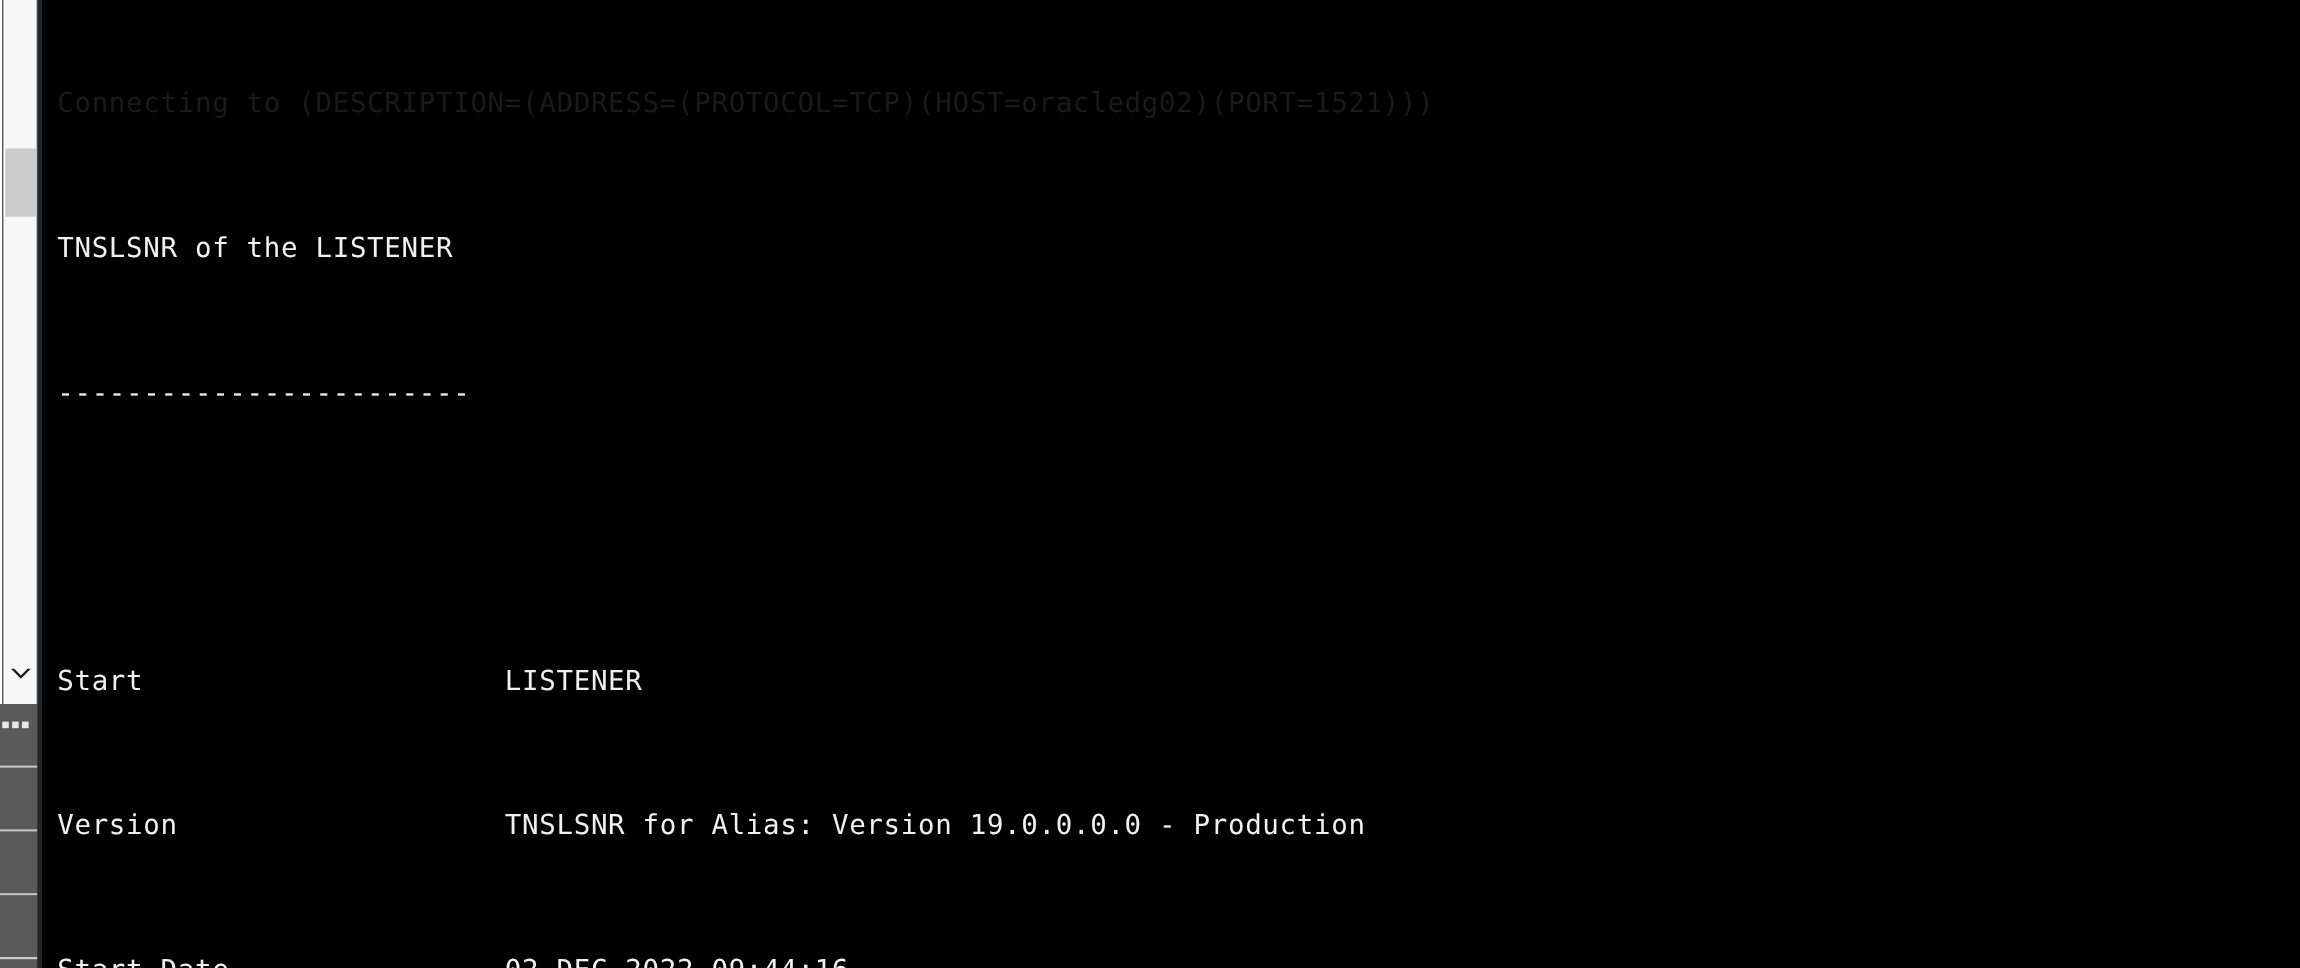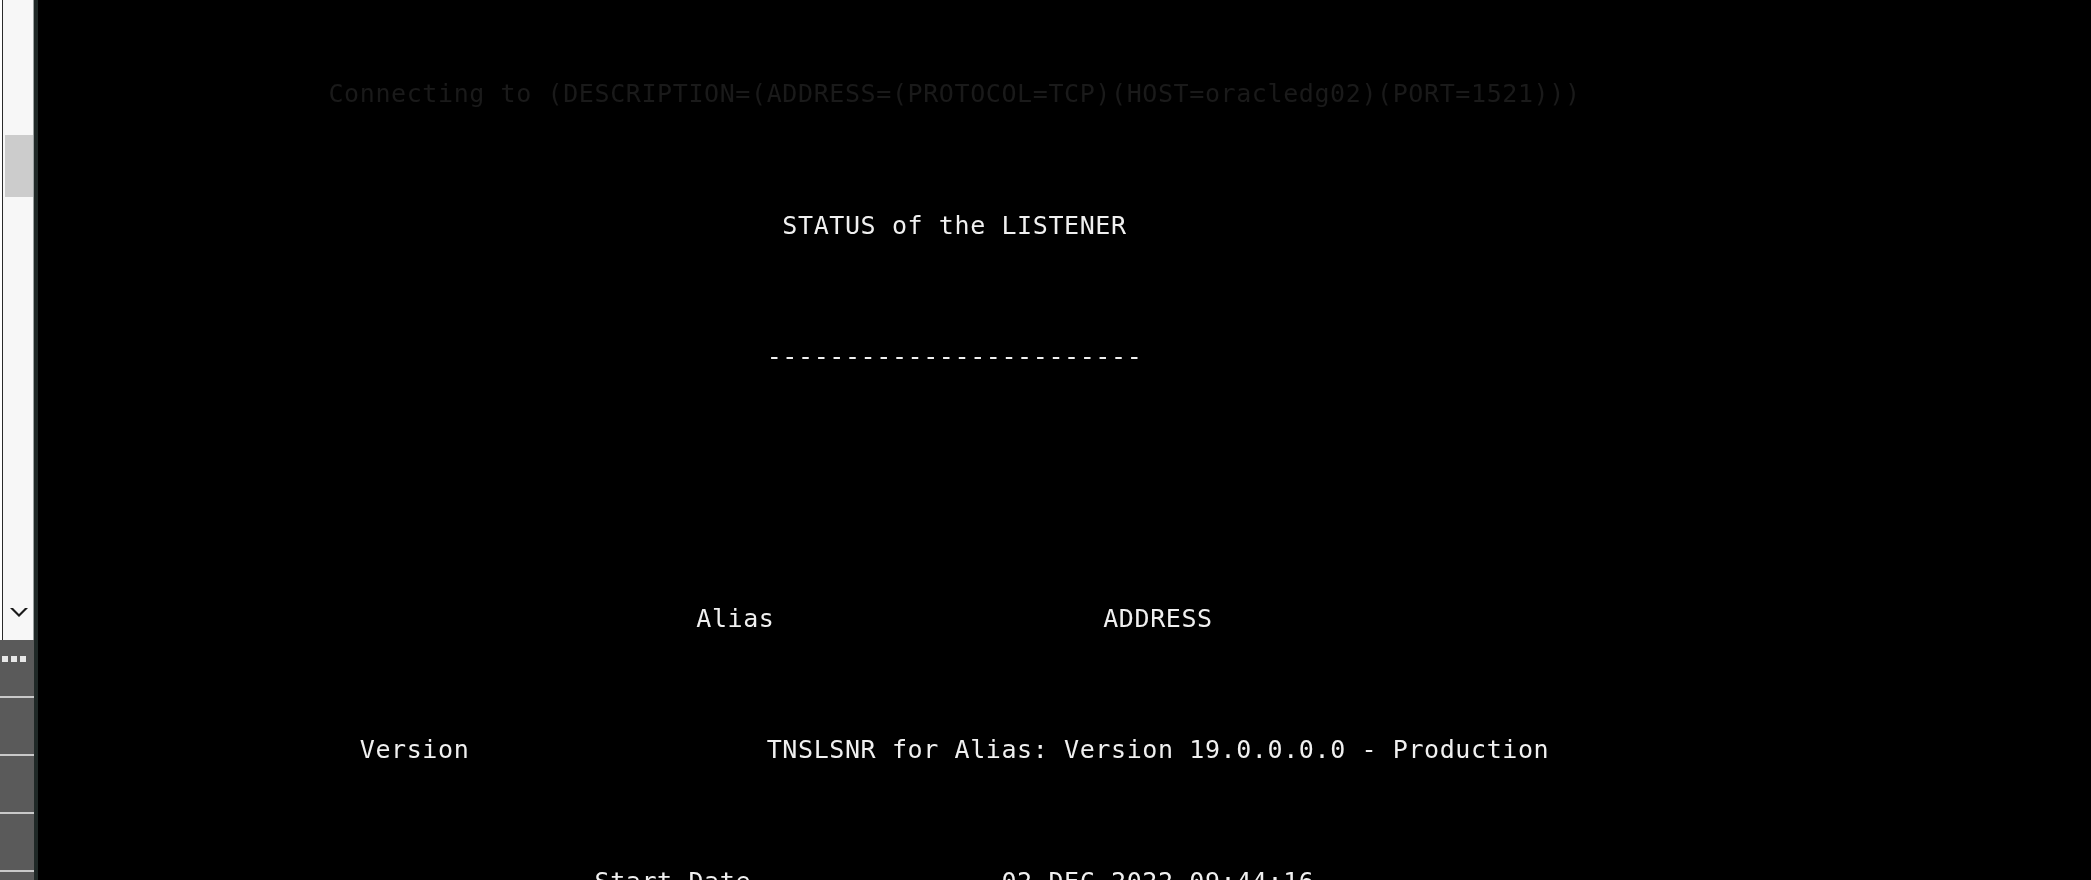--- a/index.html
+++ b/index.html
@@ -11,21 +11,20 @@
     height: 880px;
     overflow: hidden;
   }
 
   #app {
     position: relative;
     width: 1857px;
     height: 880px;
     background: #000000;
     font-family: "DejaVu Sans Mono", "Liberation Mono", monospace;
-    text-align: center;
   }
 
   
   .left-chrome {
     position: absolute;
     left: 0;
     top: 0;
     width: 38px;
     height: 880px;
     background: #2e3836;
@@ -179,27 +178,27 @@
     </div>
   </div>
 
   <div class="seam"></div>
 
   <div class="terminal">
     <div class="term-lines">
 
       <div class="line dim-top">Connecting to (DESCRIPTION=(ADDRESS=(PROTOCOL=TCP)(HOST=oracledg02)(PORT=1521)))</div>
 
-      <div class="line">STATUS of the LISTENER</div>
+      <div class="line">TNSLSNR of the LISTENER</div>
 
       <div class="line">------------------------</div>
 
       <div class="line"> </div>
 
-      <div class="line">Alias                     ADDRESS</div>
+      <div class="line">Start                     LISTENER</div>
 
       <div class="line">Version                   TNSLSNR for Alias: Version 19.0.0.0.0 - Production</div>
 
       <div class="line">Start Date                02-DEC-2022 09:44:16</div>
 
       
 
       
 
       

